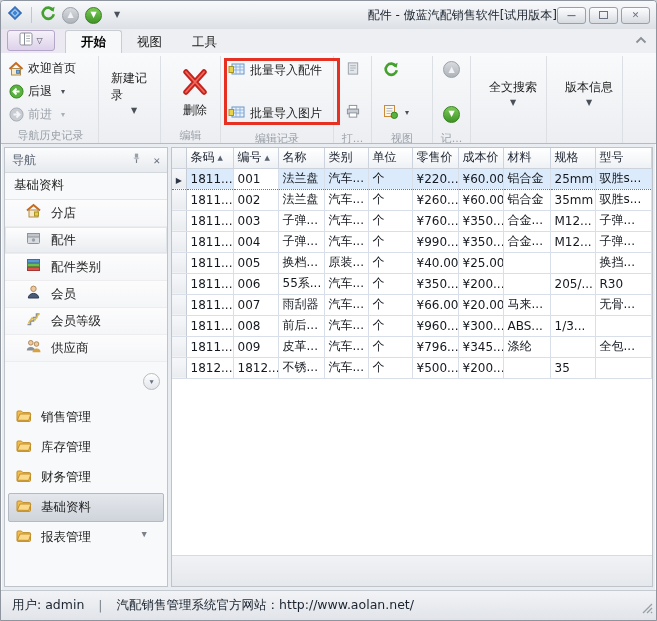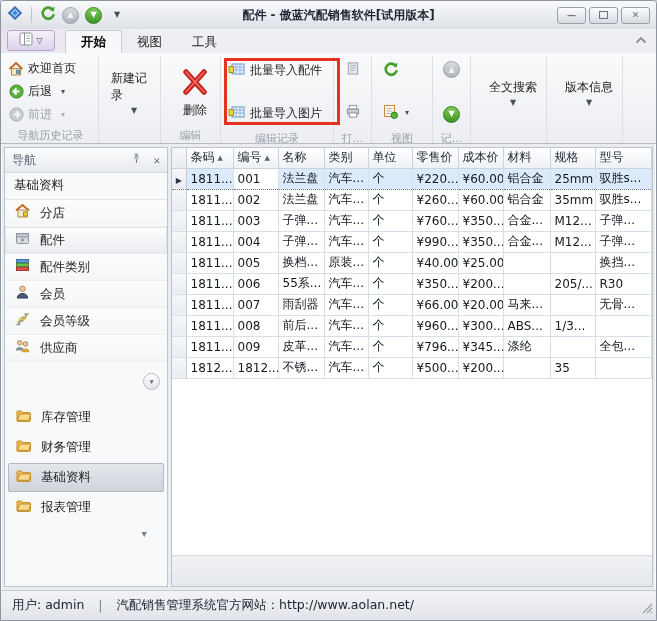--- a/index.html
+++ b/index.html
@@ -8,21 +8,21 @@
           background:#e9ecf0;display:flex;flex-direction:column;box-shadow:inset 0 0 0 1px #fbfcfd;}
   
   .titlebar{height:28px;display:flex;align-items:center;padding:0 6px;border-radius:3px 3px 0 0;
             background:linear-gradient(#f8f9fb,#dde1e6);}
   .qat{display:flex;align-items:center;gap:6px;}
   .qat-sep{width:1px;height:16px;background:#c2c7cd;margin:0 2px;}
   .circle-ic{width:15px;height:15px;border-radius:50%;display:flex;align-items:center;justify-content:center;
              font-size:8px;color:#fff;line-height:1;}
   .circle-green{background:linear-gradient(#7ccb57,#3f9427);border:1px solid #35801f;}
   .circle-gray{background:linear-gradient(#d8dbdf,#aeb3ba);border:1px solid #9aa0a8;color:#f2f3f5;}
-  .title-text{flex:1;text-align:center;font-size:12px;font-weight:bold;color:#1c2530;}
+  .title-text{flex:1;text-align:right;font-size:12px;font-weight:normal;color:#1c2530;}
   .win-controls{display:flex;gap:3px;}
   .win-btn{width:27px;height:15px;border:1px solid #99a0aa;border-radius:3px;display:flex;align-items:center;
            justify-content:center;background:linear-gradient(#fdfdfe,#d7dbe0);color:#697280;font-size:9px;font-weight:bold;}
   .max-glyph{width:7px;height:6px;border:1.5px solid #697280;display:inline-block;}
   .dd{font-size:8px;color:#4a505a;line-height:1;}
   
   .tabrow{height:24px;display:flex;align-items:flex-end;padding-left:6px;position:relative;
           background:linear-gradient(90deg,#eae4f1 0,#edeff2 140px,#edeff2 100%);}
   .appmenu{width:46px;height:19px;margin:0 10px 2px 0;border:1px solid #b3a6c8;border-radius:3px;
            background:linear-gradient(#f6f1fa,#ddd2ea);display:flex;align-items:center;justify-content:center;gap:3px;}
@@ -45,21 +45,21 @@
   .imp-btn{display:flex;align-items:center;gap:5px;font-size:12px;color:#1e1e1e;white-space:nowrap;}
   .annotation-box{position:absolute;left:223px;top:57px;width:110px;height:61px;border:3px solid #e53022;pointer-events:none;z-index:50;}
   
   .content{flex:1;display:flex;padding:3px;gap:3px;min-height:0;}
   .sidebar{width:164px;box-sizing:border-box;border:1px solid #bfc4cb;background:#f6f7f9;display:flex;flex-direction:column;font-family:Liberation Mono, monospace;}
   .side-title{height:24px;display:flex;align-items:center;padding:0 7px;font-size:12px;color:#5b6574;
               background:linear-gradient(#fbfcfd,#e7eaee);border-bottom:1px solid #d4d8dd;}
   .side-title .sp{flex:1;}
   .side-list{flex:1;position:relative;background:#f8f9fa;overflow:hidden;}
   .side-section{height:26px;line-height:26px;padding:0 9px;font-size:12.5px;color:#1e1e1e;border-bottom:1px solid #e3e5e9;}
-  .side-item{height:26px;display:flex;align-items:center;gap:9px;padding:0 9px;font-size:12.5px;color:#1e1e1e;
+  .side-item{height:26px;display:flex;align-items:center;gap:9px;padding:0 20px;font-size:12.5px;color:#1e1e1e;
              border-bottom:1px solid #ededf0;background:linear-gradient(#fcfcfd,#f5f6f8);}
   .side-item.sel{background:linear-gradient(#fefefe,#e9ecf0);box-shadow:inset 0 0 0 1px #e2e5ea;}
   .scroll-circle{position:absolute;right:7px;top:200px;width:15px;height:15px;border-radius:50%;border:1px solid #b6bbc3;
                  background:linear-gradient(#ffffff,#e2e5ea);display:flex;align-items:center;justify-content:center;font-size:7px;color:#6a7280;}
   .side-gap{height:40px;}
   .side-folder{height:27px;margin:1px 3px;display:flex;align-items:center;gap:9px;padding:0 6px;font-size:12.5px;color:#1e1e1e;border:1px solid transparent;}
   .side-folder.sel{background:linear-gradient(#e4e7ec,#cfd4db);border:1px solid #b4bac3;border-radius:2px;}
   .side-downarrow{position:absolute;bottom:46px;right:20px;font-size:9px;color:#7a828c;}
   
   .main{flex:1;border:1px solid #bfc4cb;background:#fff;display:flex;flex-direction:column;min-width:0;}
@@ -343,20 +343,27 @@
             </div>
           </div>
         <span class="scroll-circle">▼</span>
         <div class="side-gap"></div>
         <div>
             <div class="side-folder">
               <span><svg width="17" height="15" viewBox="0 0 16 15">
                   <path d="M1.5 4 a1 1 0 0 1 1 -1 h3.4 l1.5 1.6 h6.6 a1 1 0 0 1 1 1 v6.8 a1 1 0 0 1 -1 1 h-11.5 a1 1 0 0 1 -1 -1 Z" fill="#f3bd4e" stroke="#c08f2a"></path>
                   <path d="M1.8 12.2 L4.4 6 h11 l-2.2 6.4 Z" fill="#fbd98a" stroke="#c08f2a"></path>
                 </svg></span>
+              <span>销售管理</span>
+            </div>
+            <div class="side-folder">
+              <span><svg width="17" height="15" viewBox="0 0 16 15">
+                  <path d="M1.5 4 a1 1 0 0 1 1 -1 h3.4 l1.5 1.6 h6.6 a1 1 0 0 1 1 1 v6.8 a1 1 0 0 1 -1 1 h-11.5 a1 1 0 0 1 -1 -1 Z" fill="#f3bd4e" stroke="#c08f2a"></path>
+                  <path d="M1.8 12.2 L4.4 6 h11 l-2.2 6.4 Z" fill="#fbd98a" stroke="#c08f2a"></path>
+                </svg></span>
               <span>库存管理</span>
             </div>
             <div class="side-folder">
               <span><svg width="17" height="15" viewBox="0 0 16 15">
                   <path d="M1.5 4 a1 1 0 0 1 1 -1 h3.4 l1.5 1.6 h6.6 a1 1 0 0 1 1 1 v6.8 a1 1 0 0 1 -1 1 h-11.5 a1 1 0 0 1 -1 -1 Z" fill="#f3bd4e" stroke="#c08f2a"></path>
                   <path d="M1.8 12.2 L4.4 6 h11 l-2.2 6.4 Z" fill="#fbd98a" stroke="#c08f2a"></path>
                 </svg></span>
               <span>财务管理</span>
             </div>
             <div class="side-folder sel">

